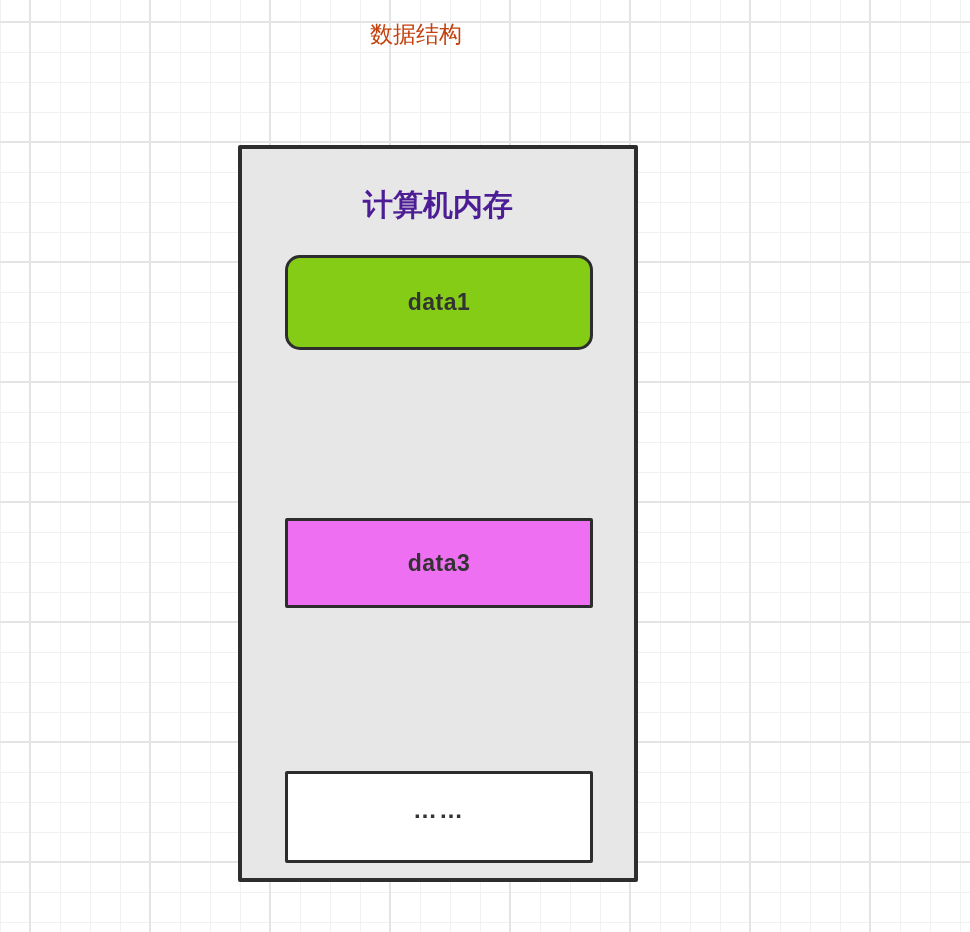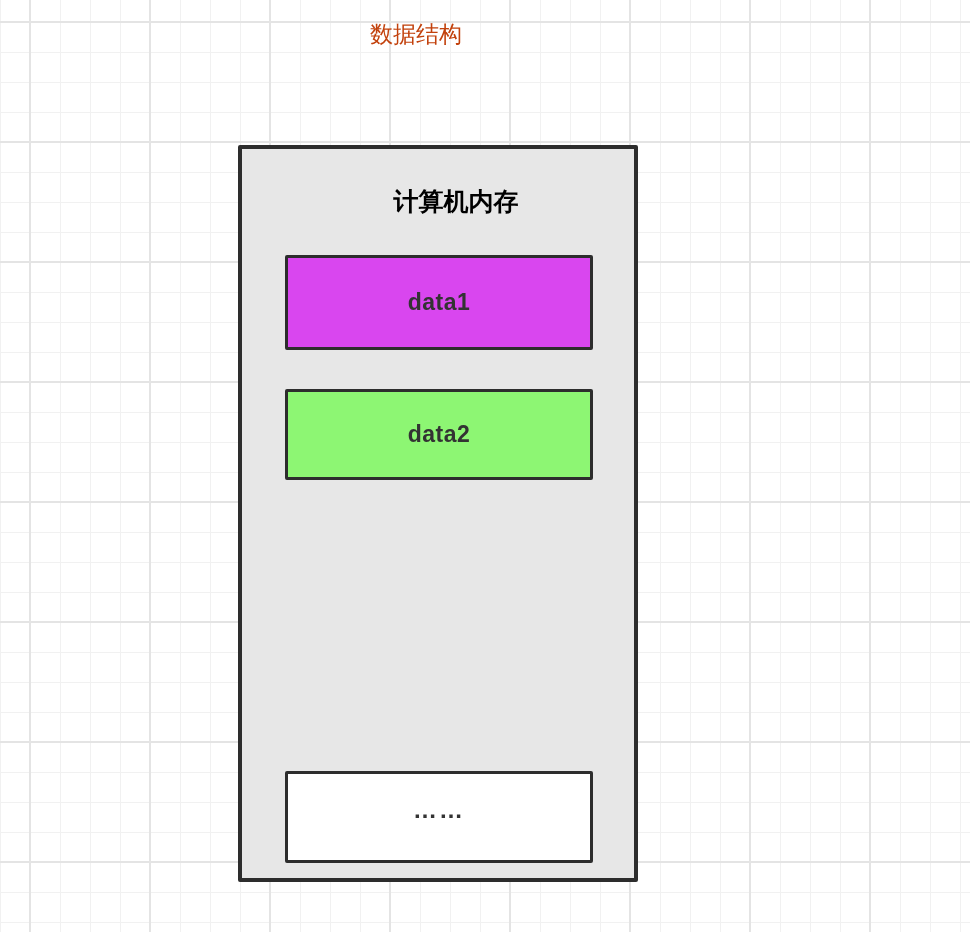--- a/index.html
+++ b/index.html
@@ -44,25 +44,24 @@
     background-color: #e7e7e7;
     border: 4px solid #2d2d2d;
     border-radius: 2px;
   }
 
   .memory-title {
     position: absolute;
     top: 36px;
     left: 50%;
     transform: translateX(-50%);
-    font-size: 25px;
+    font-size: 30px;
     font-weight: 700;
-    color: #000000;
+    color: #4c1d95;
     white-space: nowrap;
-    margin-left: 18px;
   }
 
   .cell {
     position: absolute;
     left: 43px;
     width: 308px;
     box-sizing: border-box;
     border: 3px solid #2d2d2d;
     border-radius: 2px;
     display: flex;
@@ -84,27 +83,27 @@
 </style>
 </head>
 <body>
 
 <div class="page-title">数据结构</div>
 
 <div class="memory-container">
 
   <div class="memory-title">计算机内存</div>
 
-  <div class="cell" style="top: 106px; height: 95px; background-color: #d946ef;">
+  <div class="cell" style="top: 106px; height: 95px; background-color: #84cc16; border-radius: 15px;">
     <span class="cell-label">data1</span>
   </div>
 
-  <div class="cell" style="top: 240px; height: 91px; background-color: rgb(141, 246, 115);">
-    <span class="cell-label">data2</span>
+
+  <div class="cell" style="top: 369px; height: 90px; background-color: rgb(238, 111, 241);">
+    <span class="cell-label">data3</span>
   </div>
-
 
 
   <div class="cell dots" style="top: 622px; height: 92px; background-color: rgb(255, 255, 255);">
     <span class="cell-label">……</span>
   </div>
 
 </div>
 
 </body></html>

